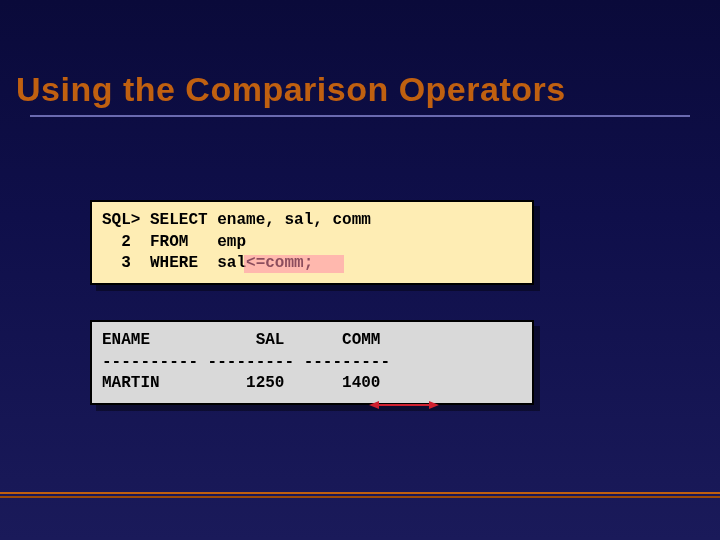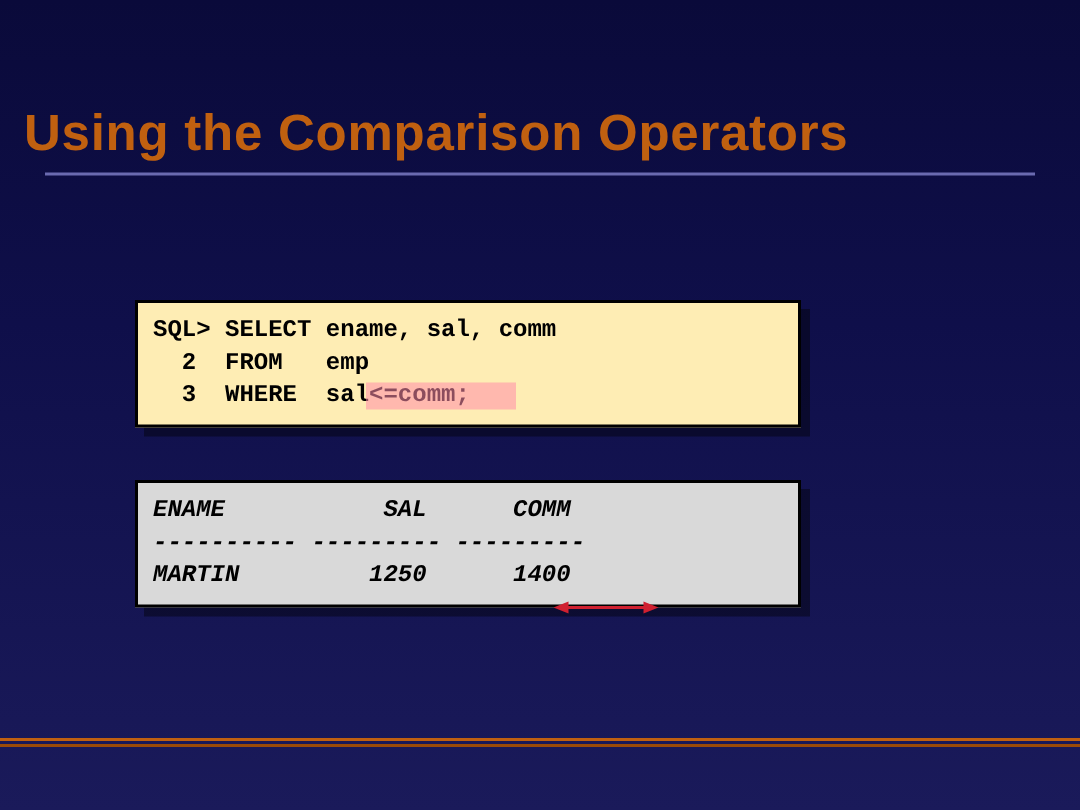--- a/index.html
+++ b/index.html
@@ -47,21 +47,21 @@
     border: 2px solid #000;
     font-family: 'Courier New', Courier, monospace;
     font-size: 16px;
     font-weight: bold;
     line-height: 1.35;
     padding: 8px 10px;
     white-space: pre;
   }
   .box1 { top: 200px; }
   .box1 .content { background: #feedb4; color: #000; }
-  .box2 { top: 320px; font-style: italic; }
+  .box2 { top: 320px; }
   .box2 .content { background: #d9d9d9; color: #000; }
 
   .hl {
     position: absolute;
     background: rgba(255,140,170,0.55);
     pointer-events: none;
   }
   .hl1 { left: 152px; top: 53px; width: 100px; height: 18px; }
 
   .arrow {

